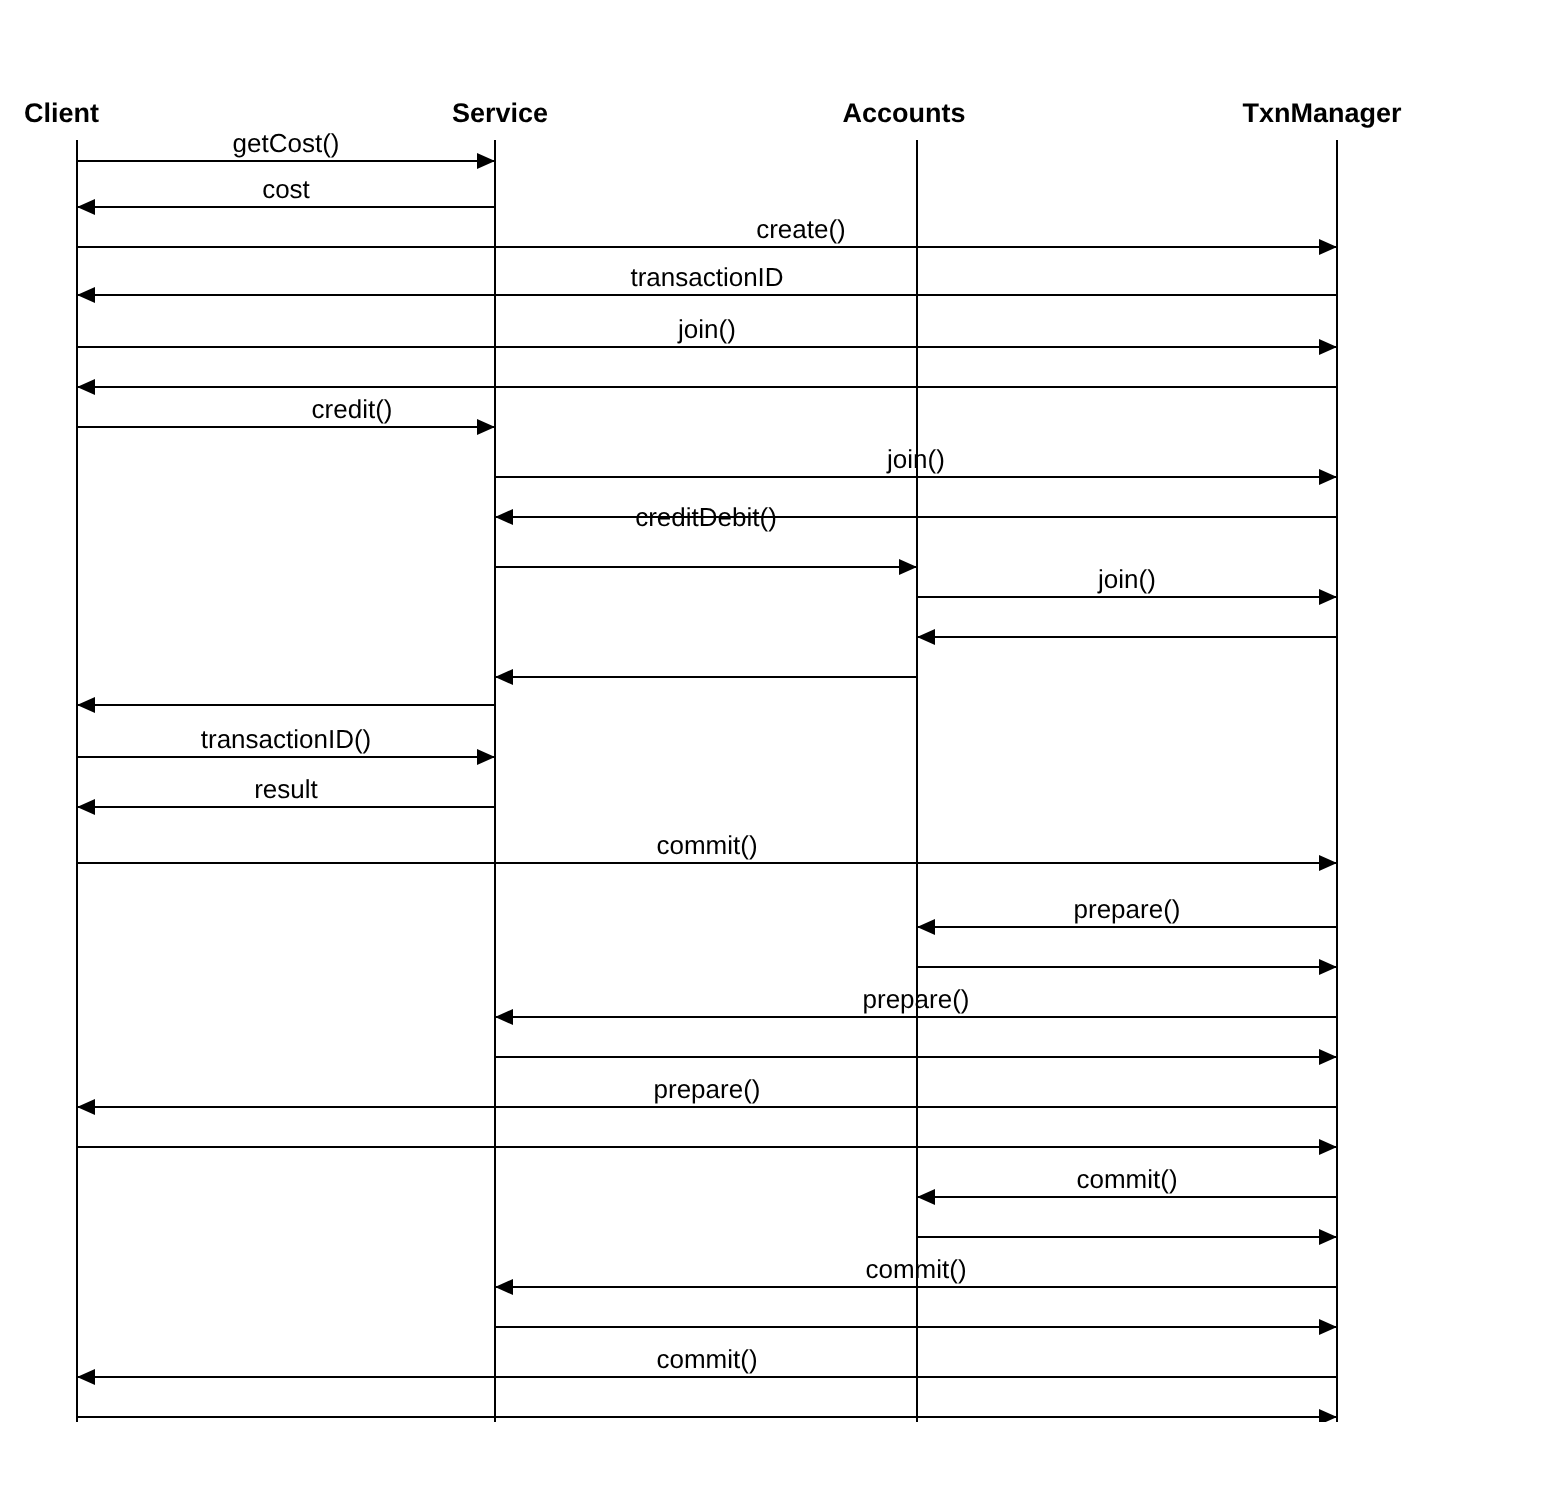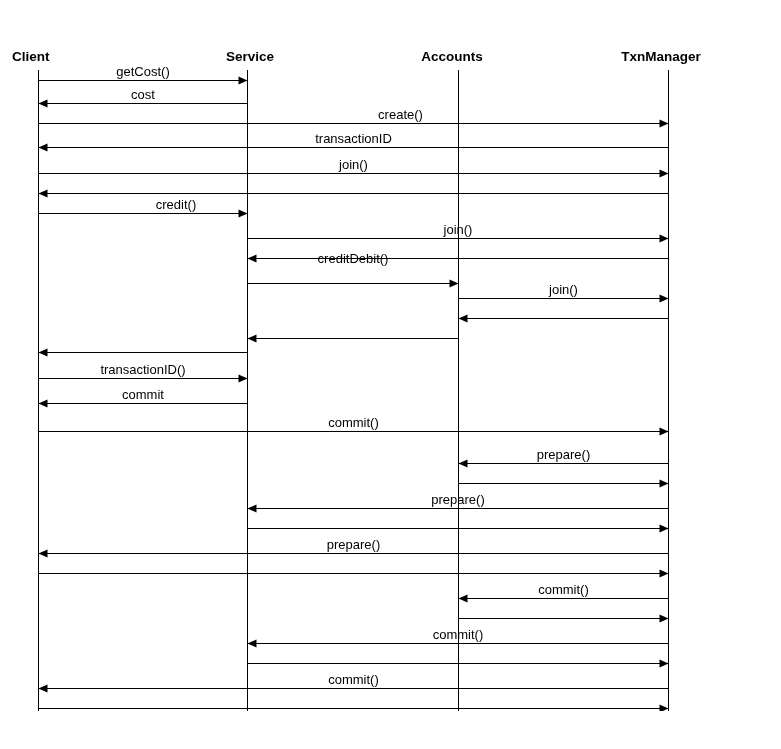--- a/index.html
+++ b/index.html
@@ -139,21 +139,21 @@
       <div class="msg-label" style="left: 143px; top: 65px; text-align: center;">getCost()</div>
       <div class="msg-label" style="left: 143px; top: 88px;">cost</div>
       <div class="msg-label" style="left: 353.5px; top: 108px; margin-left: 47px;">create()</div>
       <div class="msg-label" style="left: 353.5px; top: 132px;">transactionID</div>
       <div class="msg-label" style="left: 353.5px; top: 158px;">join()</div>
       <div class="msg-label" style="left: 143px; top: 198px; margin-left: 33px;">credit()</div>
       <div class="msg-label" style="left: 458px; top: 223px;">join()</div>
       <div class="msg-label" style="left: 353px; top: 252px;">creditDebit()</div>
       <div class="msg-label" style="left: 563.5px; top: 283px;">join()</div>
       <div class="msg-label" style="left: 143px; top: 363px;">transactionID()</div>
-      <div class="msg-label" style="left: 143px; top: 388px;">commit</div>
+      <div class="msg-label" style="left: 143px; top: 388px;">result</div>
       <div class="msg-label" style="left: 353.5px; top: 416px;">commit()</div>
       <div class="msg-label" style="left: 563.5px; top: 448px;">prepare()</div>
       <div class="msg-label" style="left: 458px; top: 493px;">prepare()</div>
       <div class="msg-label" style="left: 353.5px; top: 538px;">prepare()</div>
       <div class="msg-label" style="left: 563.5px; top: 583px;">commit()</div>
       <div class="msg-label" style="left: 458px; top: 628px;">commit()</div>
       <div class="msg-label" style="left: 353.5px; top: 673px;">commit()</div>
     </div>
 </div>
 

